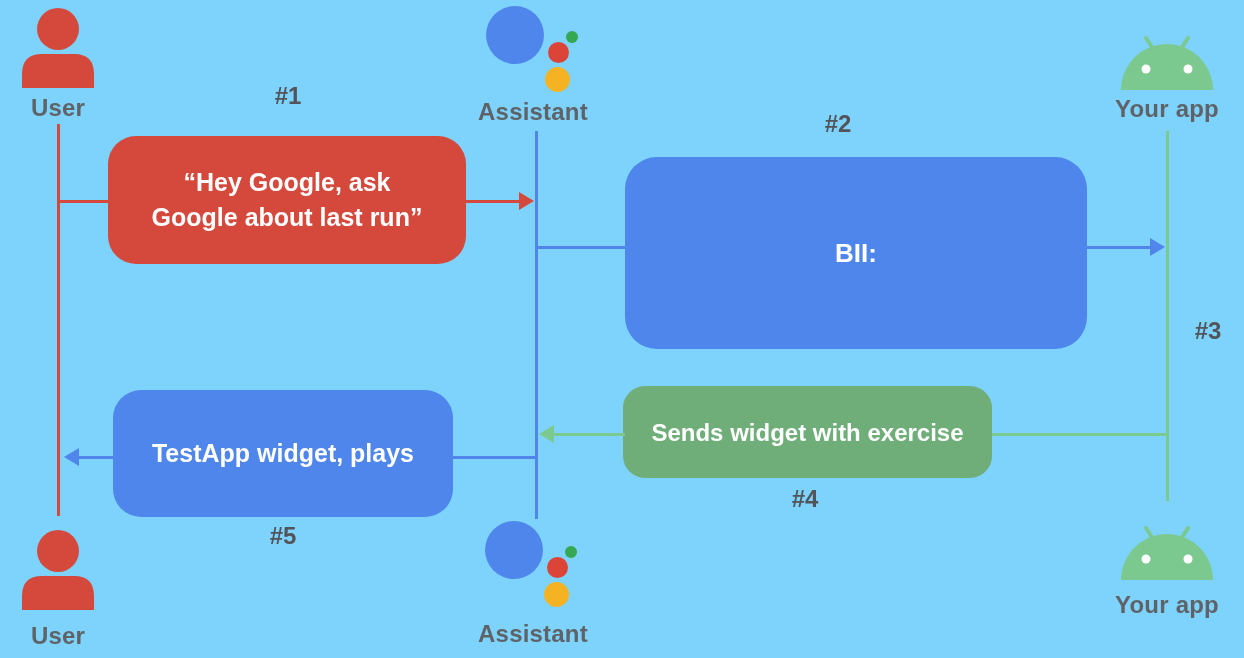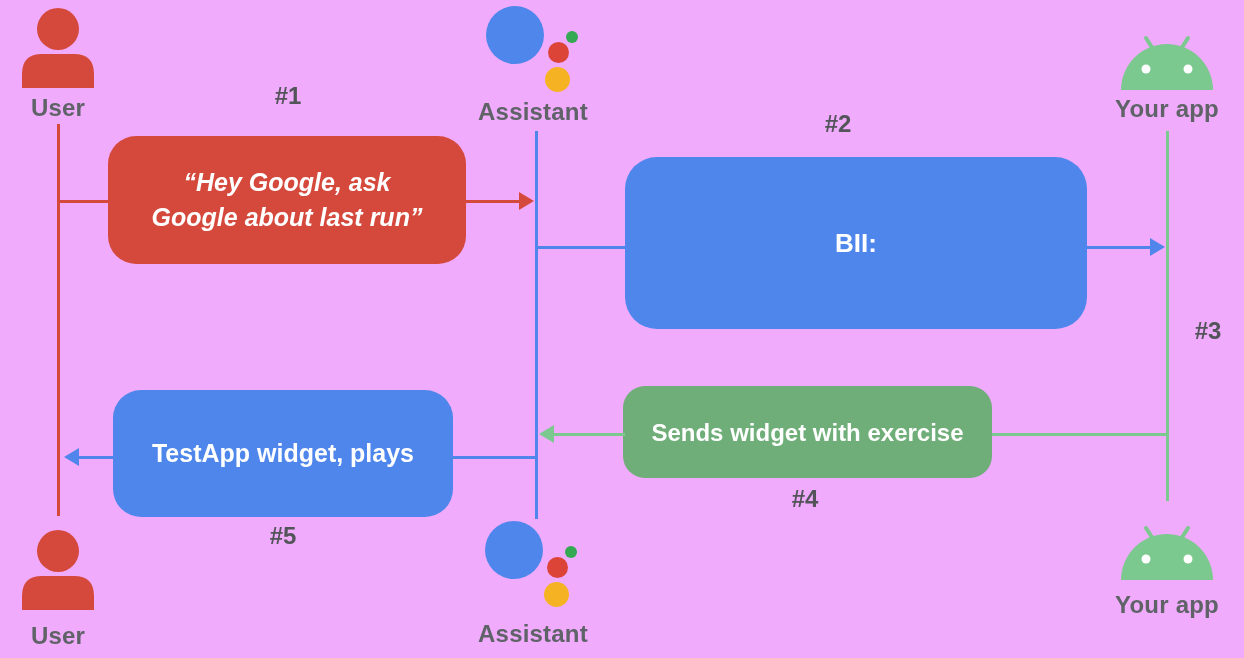--- a/index.html
+++ b/index.html
@@ -1,18 +1,18 @@
 <!DOCTYPE html>
 <html><head>
 <meta charset="utf-8">
 <style>
   * { margin:0; padding:0; box-sizing:border-box; }
   body { background:#fff; }
   .stage {
-    position:relative; width:1244px; height:658px; background:#f0abfc;
+    position:relative; width:1244px; height:658px; background:#7dd3fc;
     font-family:"Liberation Sans", sans-serif; overflow:hidden;
   }
   .abs { position:absolute; }
 
   
   .actor-label {
     position:absolute; font-weight:700; font-size:24px; color:#5F6368;
     text-align:center; letter-spacing:0.2px;
   }
   .badge {
@@ -39,21 +39,21 @@
   .arr-right-blue  { border-left:15px solid #5086EC; }
   .arr-left-blue   { border-right:15px solid #5086EC; }
   .arr-left-green  { border-right:15px solid #7CC98F; }
 
   
   .msg-box {
     position:absolute; color:#ffffff; font-weight:700; text-align:center;
     display:flex; flex-direction:column; justify-content:center; align-items:center;
   }
   .msg-box span { display:block; }
-  .box-red   { background:#D5493D; border-radius:28px; font-size:25px; line-height:35px;font-style:italic; }
+  .box-red   { background:#D5493D; border-radius:28px; font-size:25px; line-height:35px; }
   .box-blue2 { background:#4E86EC; border-radius:32px; font-size:26px; line-height:34px; }
   .box-green { background:#6FAE79; border-radius:22px; font-size:24px; line-height:33px;gap:37px; }
   .box-blue5 { background:#4E86EC; border-radius:28px; font-size:25px; line-height:35px; }
 
   
   .dot { position:absolute; border-radius:50%; }
   .dot-blue   { width:58px; height:58px; background:#4E86EC; left:6px;  top:0; }
   .dot-red    { width:21px; height:21px; background:#DB4437; left:68px; top:36px; }
   .dot-green  { width:12px; height:12px; background:#34A853; left:86px; top:25px; }
   .dot-yellow { width:25px; height:25px; background:#F5B323; left:65px; top:61px; }
@@ -134,21 +134,21 @@
 
   <div class="hline hl-red" style="left:57px; top:200px; width:53px;"></div>
   <div class="msg-box box-red" style="left:108px; top:136px; width:358px; height:128px; padding:0 20px;">
     <span>“Hey Google, ask</span>
     <span>Google about last run”</span>
   </div>
   <div class="hline hl-red" style="left:466px; top:200px; width:54px;"></div>
   <div class="arr arr-right-red" style="left:519px; top:192px;"></div>
 
   <div class="hline hl-blue" style="left:536px; top:246px; width:91px;"></div>
-  <div class="msg-box box-blue2" style="left:625px; top:157px; width:462px; height:172px; padding:0 18px;">
+  <div class="msg-box box-blue2" style="left:625px; top:157px; width:462px; height:192px; padding:0 18px;">
     <span>BII:</span>
   </div>
   <div class="hline hl-blue" style="left:1087px; top:246px; width:64px;"></div>
   <div class="arr arr-right-blue" style="left:1150px; top:238px;"></div>
 
   <div class="hline hl-green" style="left:990px; top:433px; width:176px;"></div>
   <div class="msg-box box-green" style="left:623px; top:386px; width:369px; height:92px; padding:0 16px;">
     <span>Sends widget with exercise</span>
   </div>
   <div class="hline hl-green" style="left:553px; top:433px; width:72px;"></div>

